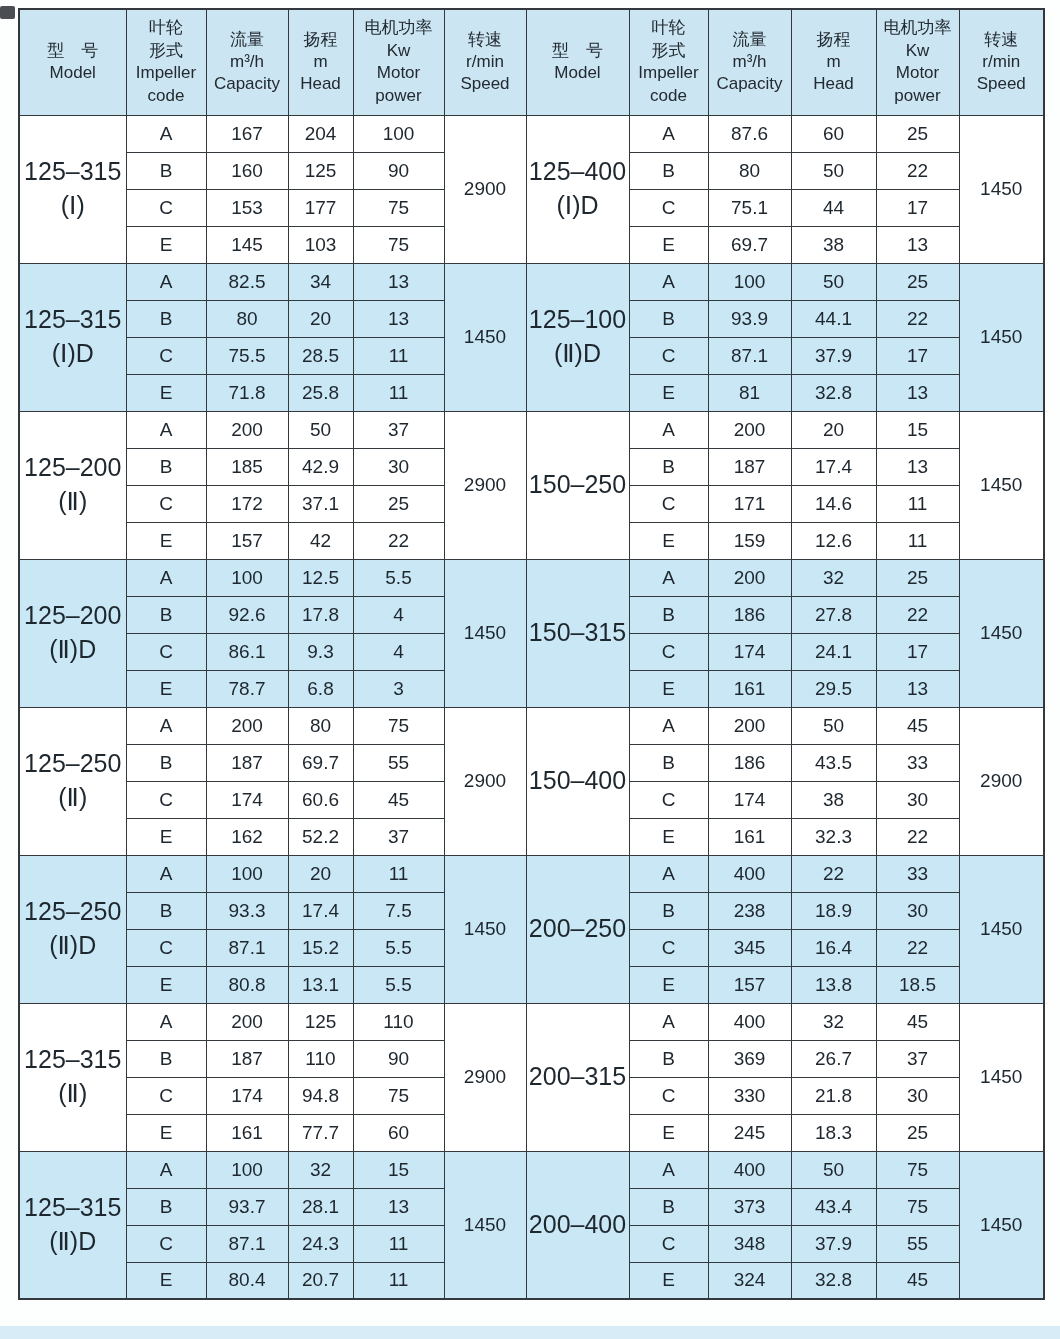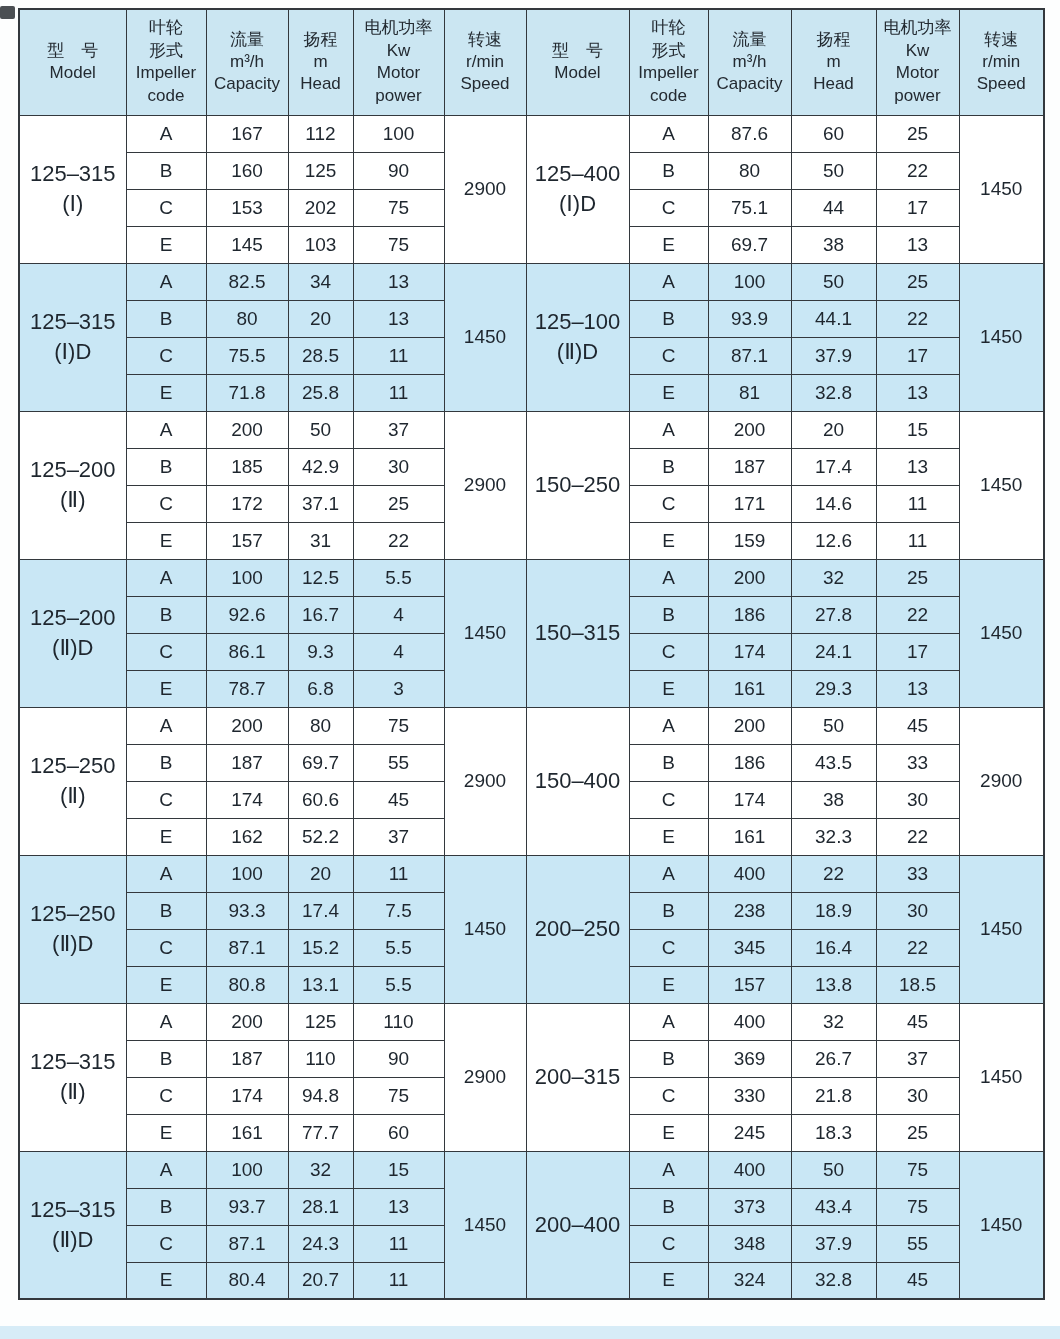--- a/index.html
+++ b/index.html
@@ -59,21 +59,21 @@
     color: #232a31;
   }
   tbody tr { height: 37px; }
   tbody td, tbody th {
     font-size: 19px;
     background: #ffffff;
   }
   tbody th.model-cell {
     white-space: pre-line;
     line-height: 1.35;
-    font-size: 22px;
+    font-size: 25px;
   }
   tbody tr.shaded td, tbody tr.shaded th {
     background: var(--band-blue, #c9e7f5);
   }
 </style>
 </head>
 <body>
 
 <div class="scan-artifact"></div>
 
@@ -133,21 +133,21 @@
 r/min
 Speed</th>
     </tr>
   </thead>
   <tbody>
       <tr>
         <th rowspan="4" class="model-cell">125–315
 (Ⅰ)</th>
         <td>A</td>
         <td>167</td>
-        <td>112</td>
+        <td>204</td>
         <td>100</td>
         <td rowspan="4">2900</td>
         <th rowspan="4" class="model-cell">125–400
 (Ⅰ)D</th>
         <td>A</td>
         <td>87.6</td>
         <td>60</td>
         <td>25</td>
         <td rowspan="4">1450</td>
       </tr>
@@ -157,21 +157,21 @@
         <td>125</td>
         <td>90</td>
         <td>B</td>
         <td>80</td>
         <td>50</td>
         <td>22</td>
       </tr>
       <tr>
         <td>C</td>
         <td>153</td>
-        <td>202</td>
+        <td>177</td>
         <td>75</td>
         <td>C</td>
         <td>75.1</td>
         <td>44</td>
         <td>17</td>
       </tr>
       <tr>
         <td>E</td>
         <td>145</td>
         <td>103</td>
@@ -258,21 +258,21 @@
         <td>37.1</td>
         <td>25</td>
         <td>C</td>
         <td>171</td>
         <td>14.6</td>
         <td>11</td>
       </tr>
       <tr>
         <td>E</td>
         <td>157</td>
-        <td>31</td>
+        <td>42</td>
         <td>22</td>
         <td>E</td>
         <td>159</td>
         <td>12.6</td>
         <td>11</td>
       </tr>
       <tr class="shaded">
         <th rowspan="4" class="model-cell">125–200
 (Ⅱ)D</th>
         <td>A</td>
@@ -283,21 +283,21 @@
         <th rowspan="4" class="model-cell">150–315</th>
         <td>A</td>
         <td>200</td>
         <td>32</td>
         <td>25</td>
         <td rowspan="4">1450</td>
       </tr>
       <tr class="shaded">
         <td>B</td>
         <td>92.6</td>
-        <td>16.7</td>
+        <td>17.8</td>
         <td>4</td>
         <td>B</td>
         <td>186</td>
         <td>27.8</td>
         <td>22</td>
       </tr>
       <tr class="shaded">
         <td>C</td>
         <td>86.1</td>
         <td>9.3</td>
@@ -307,21 +307,21 @@
         <td>24.1</td>
         <td>17</td>
       </tr>
       <tr class="shaded">
         <td>E</td>
         <td>78.7</td>
         <td>6.8</td>
         <td>3</td>
         <td>E</td>
         <td>161</td>
-        <td>29.3</td>
+        <td>29.5</td>
         <td>13</td>
       </tr>
       <tr>
         <th rowspan="4" class="model-cell">125–250
 (Ⅱ)</th>
         <td>A</td>
         <td>200</td>
         <td>80</td>
         <td>75</td>
         <td rowspan="4">2900</td>

